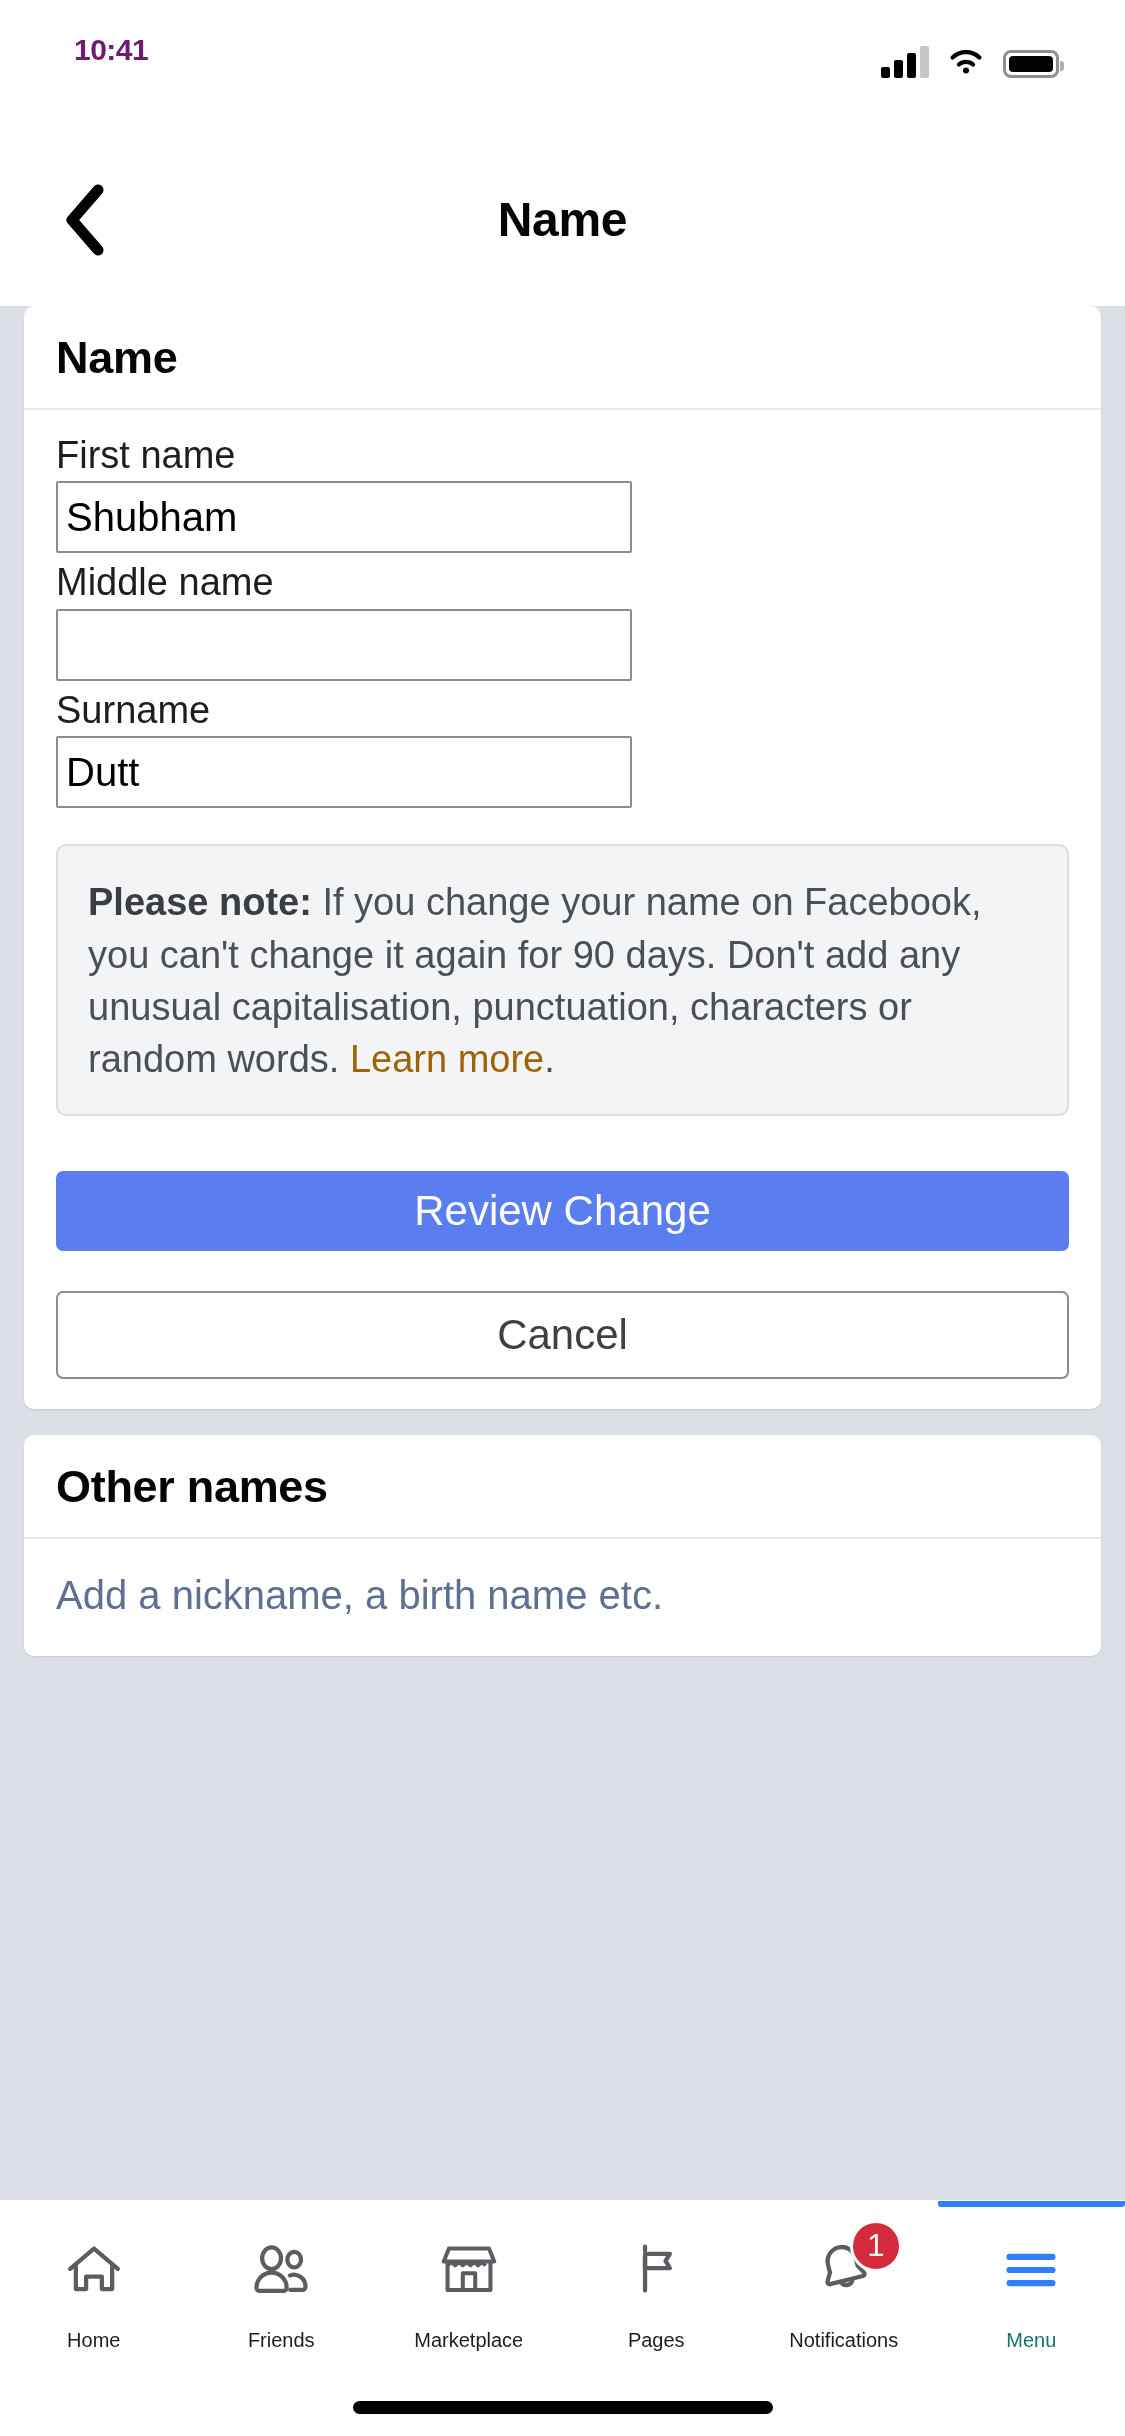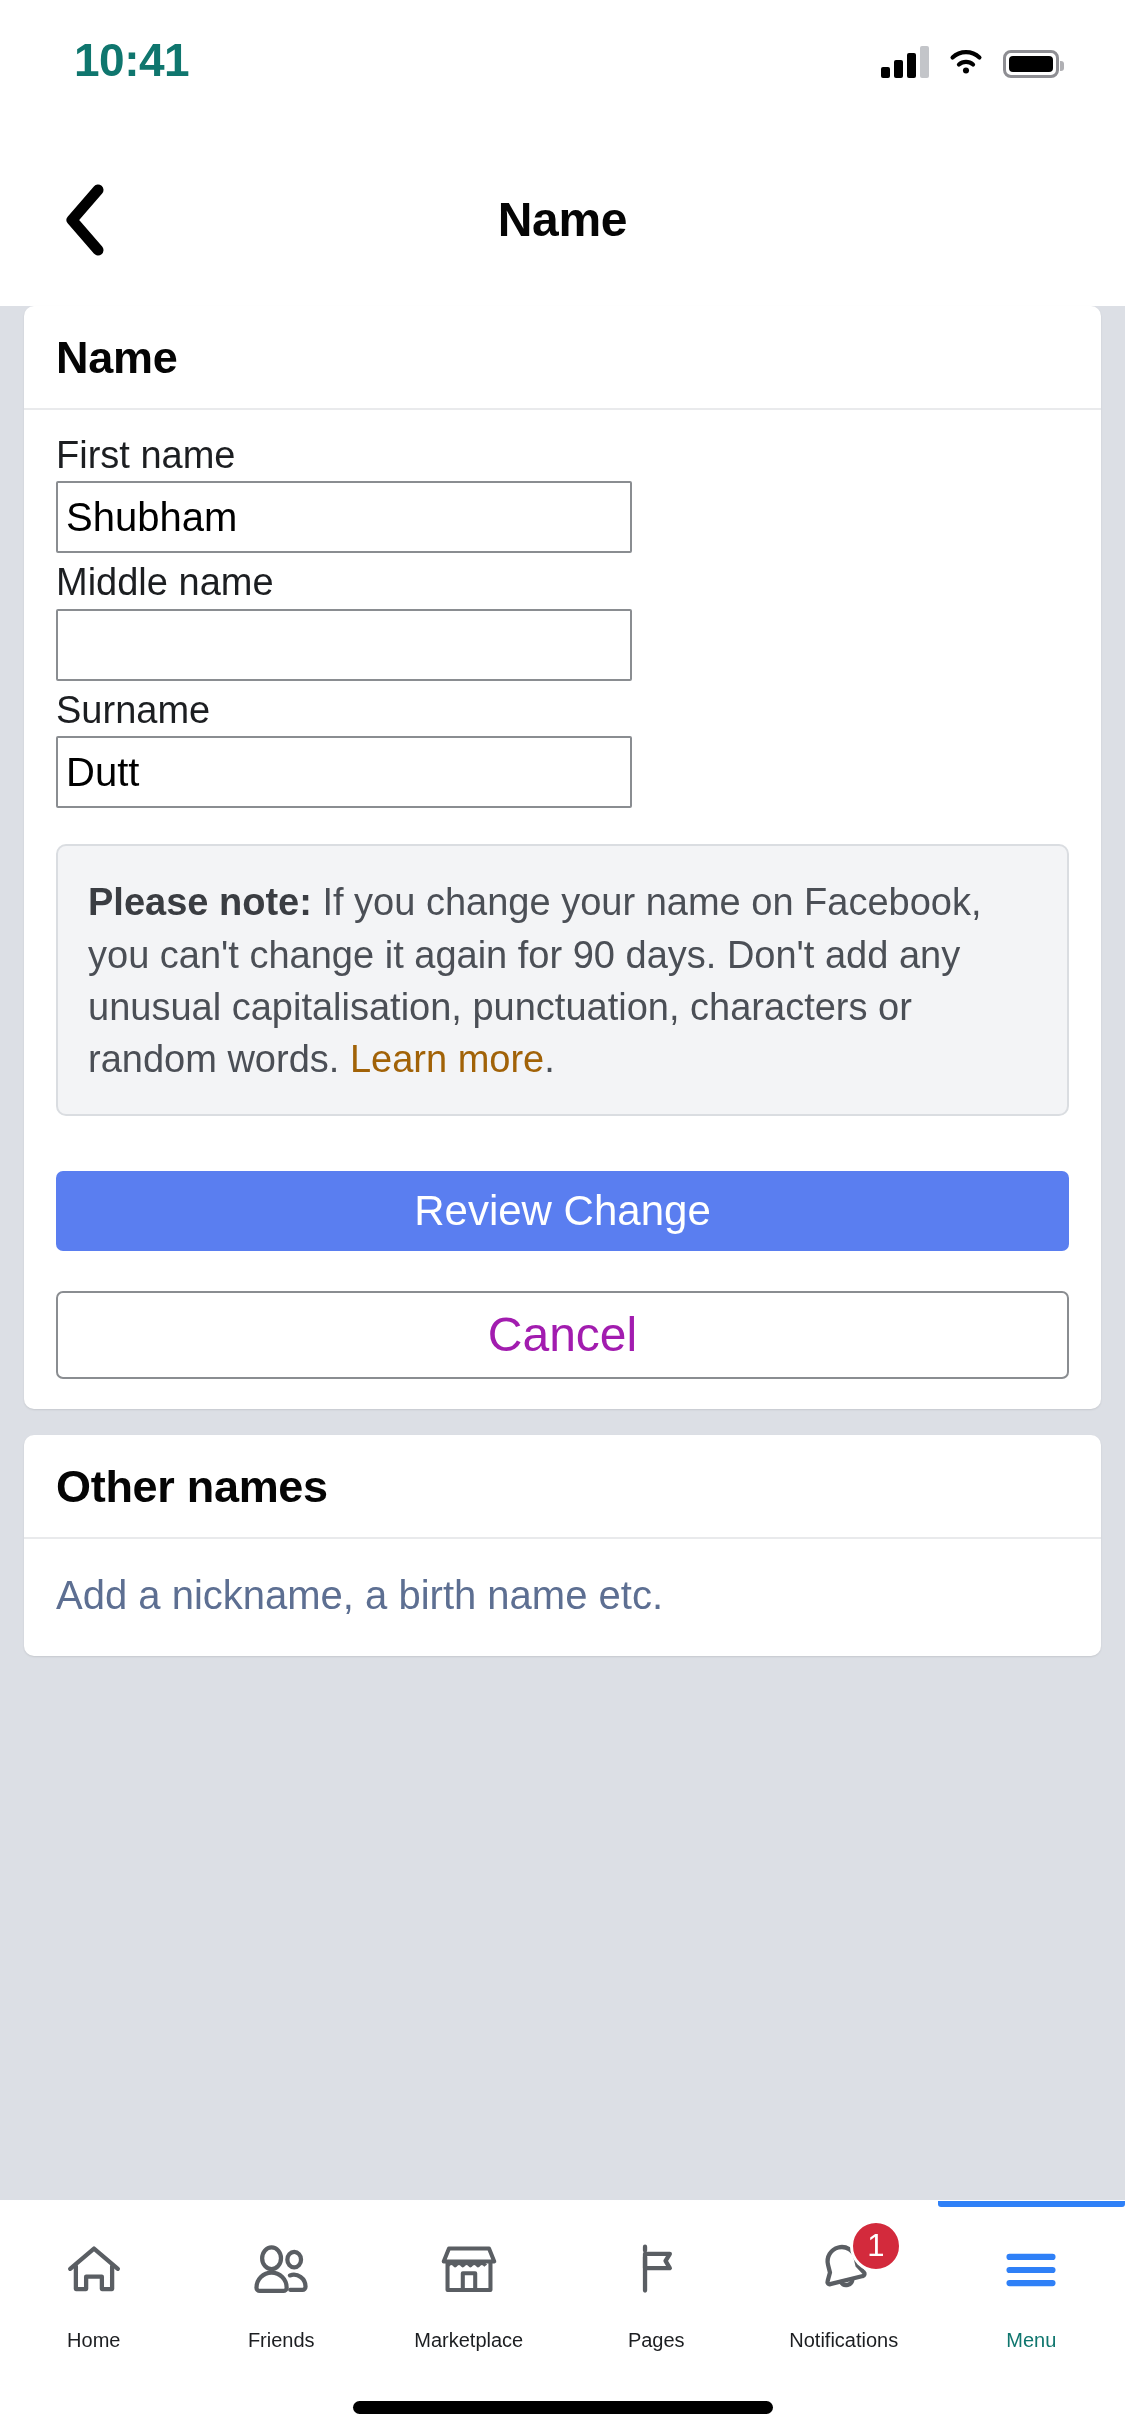--- a/index.html
+++ b/index.html
@@ -16,23 +16,23 @@
   }
 
   
   .status-bar {
     position: absolute; top: 0; left: 0;
     width: 1125px; height: 132px;
     background: #ffffff;
   }
   .status-time {
     position: absolute; left: 74px; top: 33px;
-    font-size: 46px; font-weight: 600;
+    font-size: 30px; font-weight: 600;
     letter-spacing: -0.5px;
-    color: #0f766e;
+    color: #701a75;
   }
   .status-icons {
     position: absolute; right: 66px; top: 44px;
     display: flex; align-items: flex-end; gap: 16px;
   }
   .sig { display: flex; align-items: flex-end; gap: 4px; height: 34px; }
   .sig i { display: block; width: 9px; background: #000; border-radius: 2px; }
   .sig i:nth-child(1) { height: 11px; }
   .sig i:nth-child(2) { height: 18px; }
   .sig i:nth-child(3) { height: 25px; }
@@ -137,21 +137,21 @@
     color: #ffffff; font-size: 42px;
     cursor: pointer;
   }
   .btn-secondary {
     margin-top: 40px;
     height: 88px;
     background: #ffffff;
     border: 2px solid #8a8d91;
     border-radius: 7px;
     display: flex; align-items: center; justify-content: center;
-    color: #a21caf; font-size: 48px;
+    color: #404040; font-size: 42px;
     cursor: pointer;
   }
 
   .card-spacer { height: 26px; }
 
   .link-row {
     padding: 34px 31px 38px 32px;
     font-size: 40px; color: #5d6f92;
     cursor: pointer;
   }

